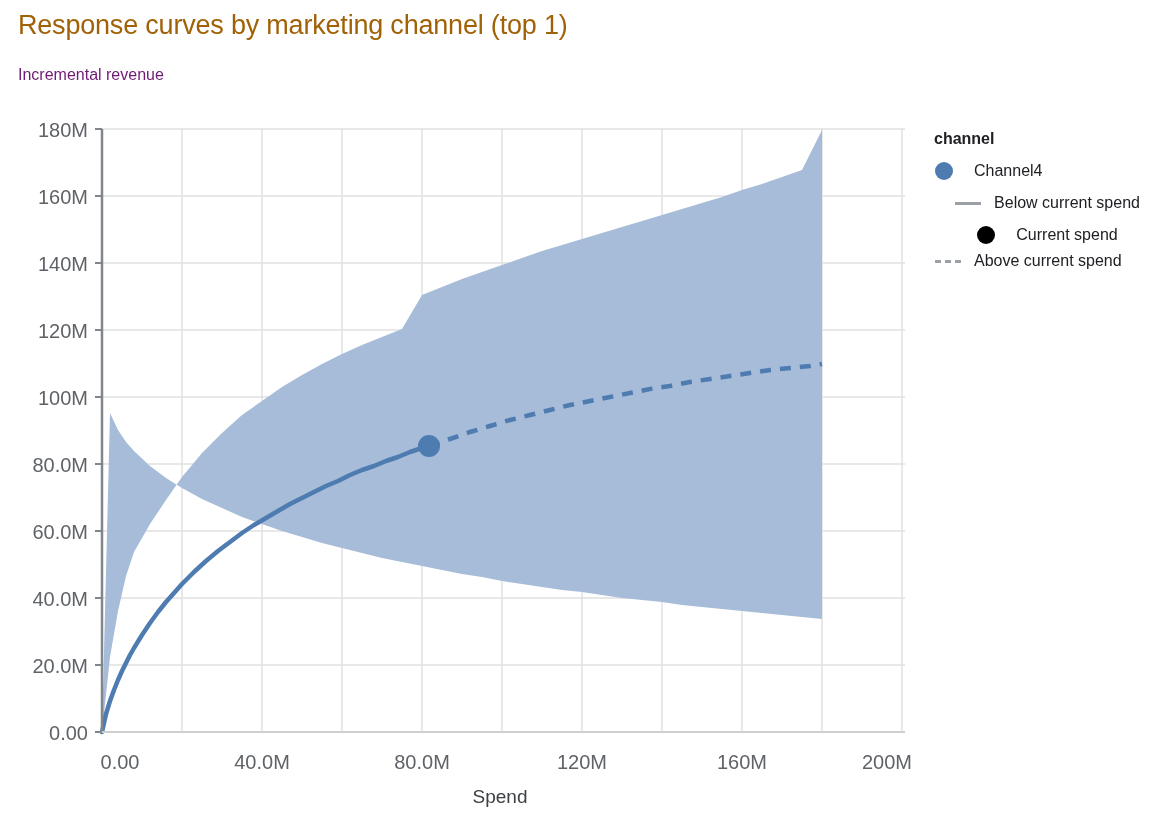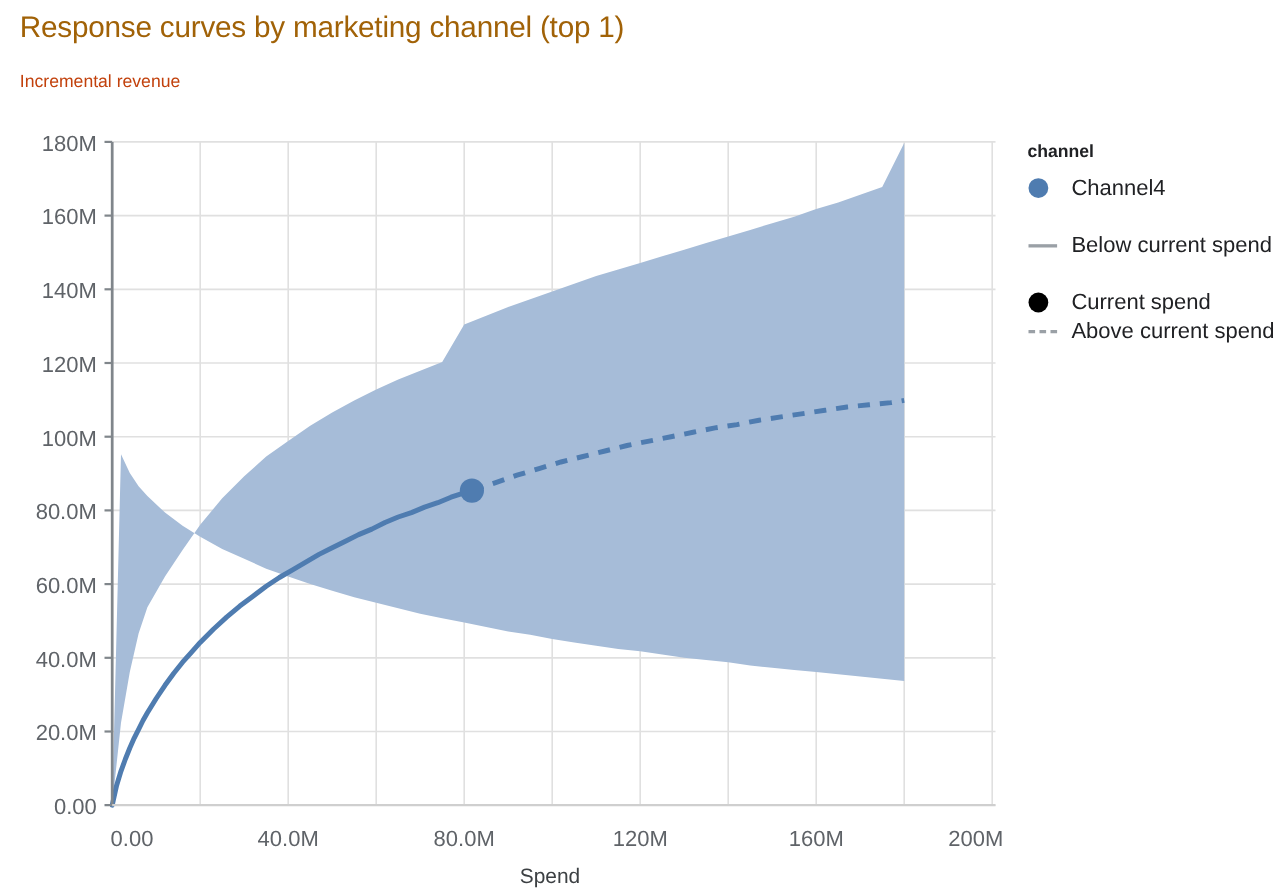--- a/index.html
+++ b/index.html
@@ -33,21 +33,21 @@
     letter-spacing: -0.2px;
     white-space: nowrap;
   }
 
   .chart-subtitle {
     position: absolute;
     left: 18px;
     top: 66px;
     font-size: 16px;
     font-weight: 400;
-    color: #c2410c;
+    color: #701a75;
     white-space: nowrap;
   }
 
   .plot-svg {
     position: absolute;
     left: 0;
     top: 0;
   }
 
   .axis-tick-label {
@@ -71,32 +71,32 @@
     font-size: 16px;
     font-weight: bold;
     color: #202124;
     margin-bottom: 10px;
   }
   .legend-row {
     display: flex;
     align-items: center;
     height: 26px;
   }
-  .legend-row.spaced { margin-top: 26px; }
+  .legend-row.spaced { margin-top: 6px; justify-content: center; }
   .legend-swatch {
     width: 34px;
     min-width: 34px;
     height: 22px;
     display: flex;
     align-items: center;
     justify-content: flex-start;
     margin-right: 6px;
   }
   .legend-label {
-    font-size: 20px;
+    font-size: 16px;
     color: #202124;
     white-space: nowrap;
   }
   .dot {
     width: 18px;
     height: 18px;
     border-radius: 50%;
     display: block;
     margin-left: 1px;
   }

